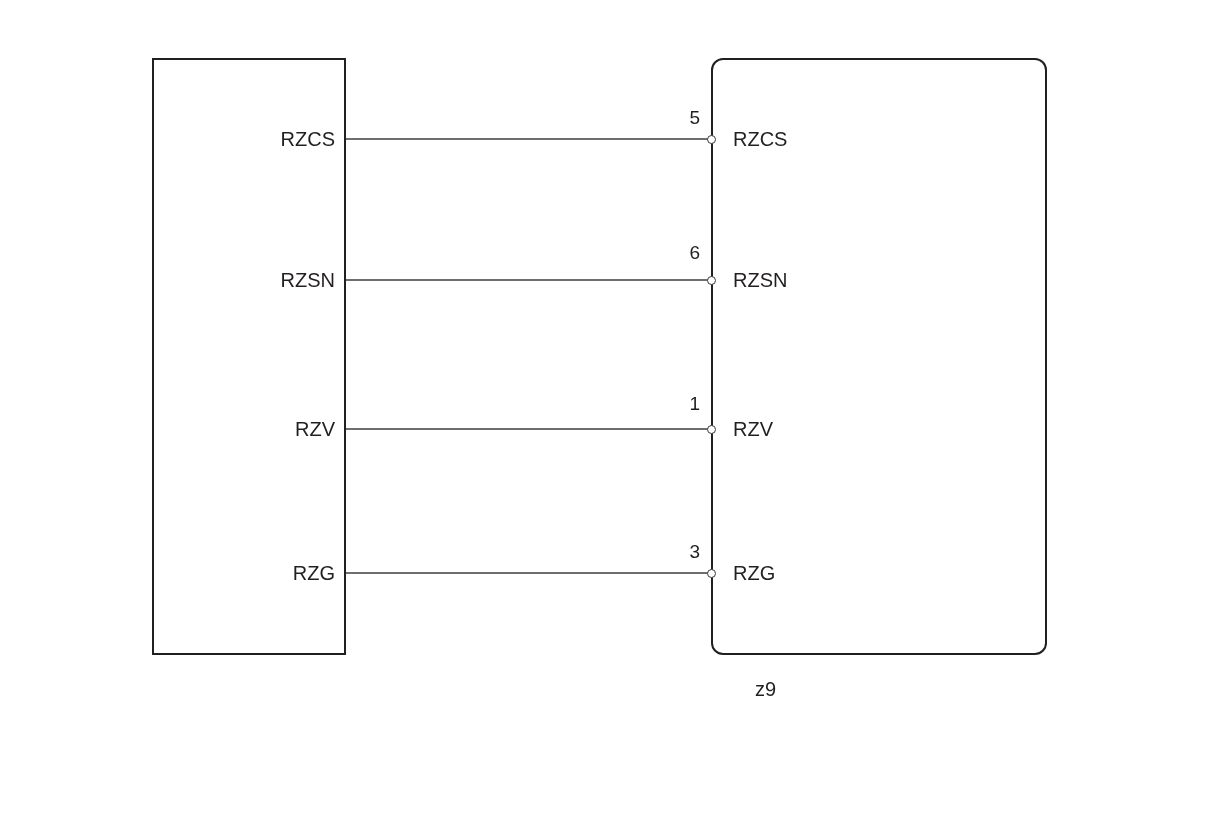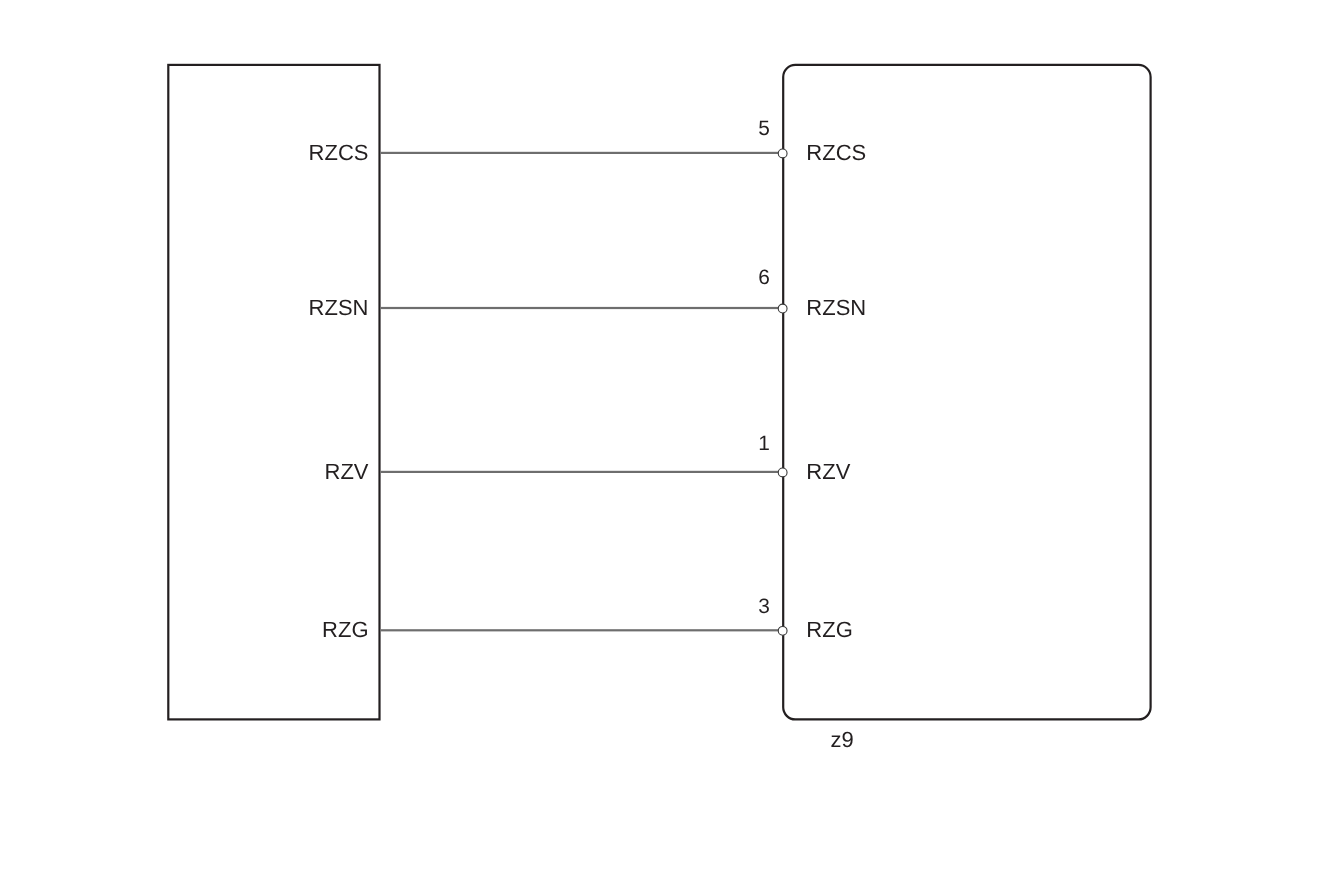--- a/index.html
+++ b/index.html
@@ -94,21 +94,21 @@
     line-height: 26px;
     color: #231f20;
     white-space: nowrap;
   }
   .caption-sensor {
     left: 92px;
     top: 674px;
   }
   .caption-ecu {
     left: 755px;
-    top: 660px;
+    top: 676px;
     text-align: center;
   }
   .caption-code {
     display: block;
   }
   .caption-title {
     display: block;
   }
 </style>
 </head>

